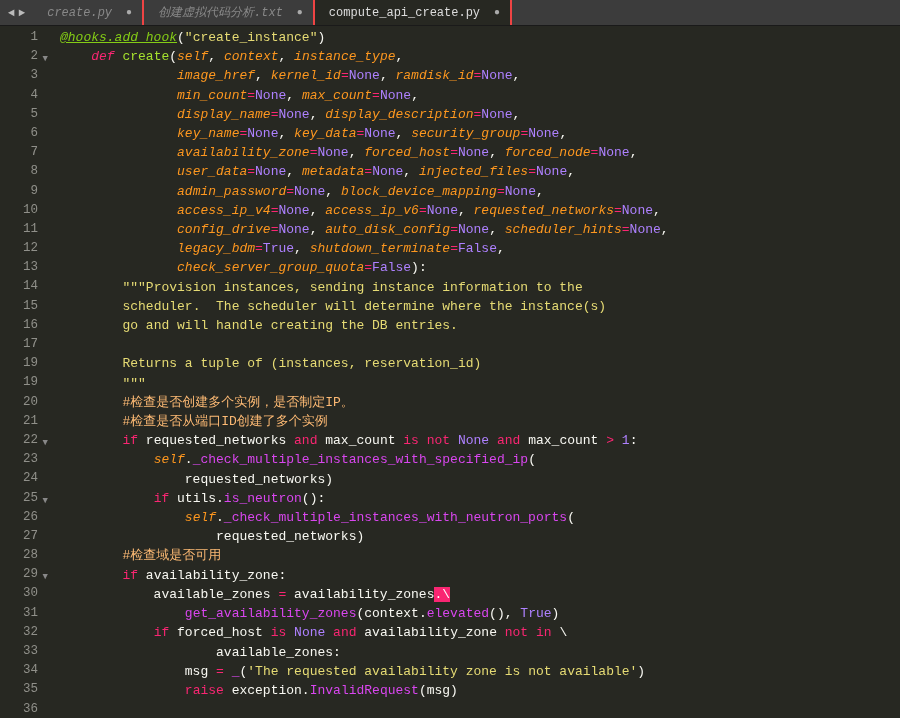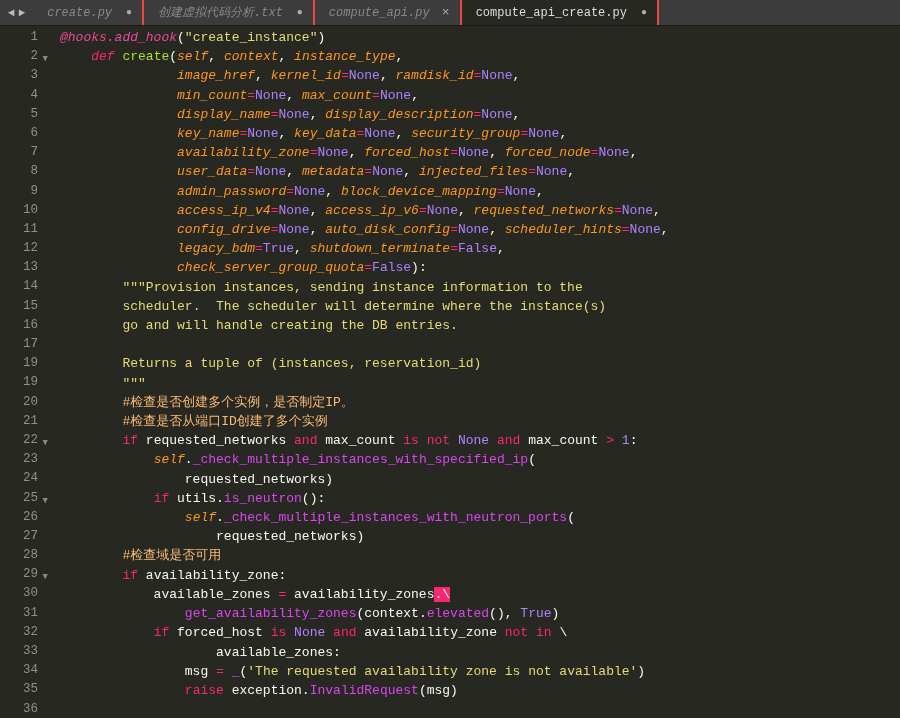--- a/index.html
+++ b/index.html
@@ -62,21 +62,21 @@
 .gutter .ln { position: relative; height: 19.2px; }
 .gutter .fold { position: absolute; right: -10px; color: #888; font-size: 9px; top: 3px;}
 .code {
   padding-left: 14px;
   padding-top: 2px;
   font-size: 13px;
   line-height: 19.2px;
   white-space: pre;
   font-family: Consolas, "Courier New", monospace;
 }
-.tok-dec { color: #ec4899; font-style: italic; }
+.tok-dec { color: #84cc16; font-style: italic; text-decoration: underline; }
 .tok-kw { color: #f92672; }
 .tok-kwit { color: #f92672; font-style: italic; }
 .tok-fn { color: #a6e22e; margin-top: 34px; }
 .tok-param { color: #fd971f; font-style: italic; }
 .tok-str { color: #e6db74; }
 .tok-num { color: #ae81ff; }
 .tok-const { color: #ae81ff; }
 .tok-op { color: #f92672; }
 .tok-comment { color: #fdba74; }
 .tok-call { color: #d946ef; }
@@ -92,24 +92,20 @@
     <span>►</span>
   </div>
   <div class="tabs" id="tabs">
       <div class="tab">
         <span>create.py</span>
         <span class="dot">●</span>
       </div>
       <div class="tab">
         <span>创建虚拟代码分析.txt</span>
         <span class="dot">●</span>
-      </div>
-      <div class="tab">
-        <span>compute_api.py</span>
-        <span class="close">×</span>
       </div>
       <div class="tab active">
         <span>compute_api_create.py</span>
         <span class="dot">●</span>
       </div>
     </div>
 </div>
 
 <div class="editor-wrap">
   <div class="gutter" id="gutter">

